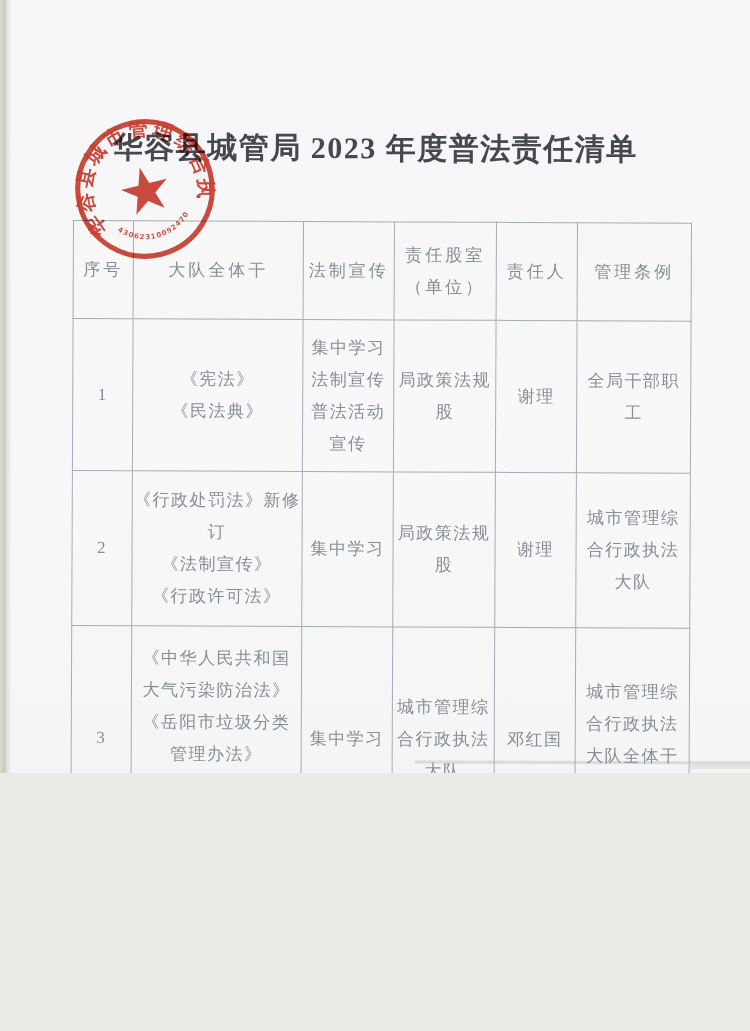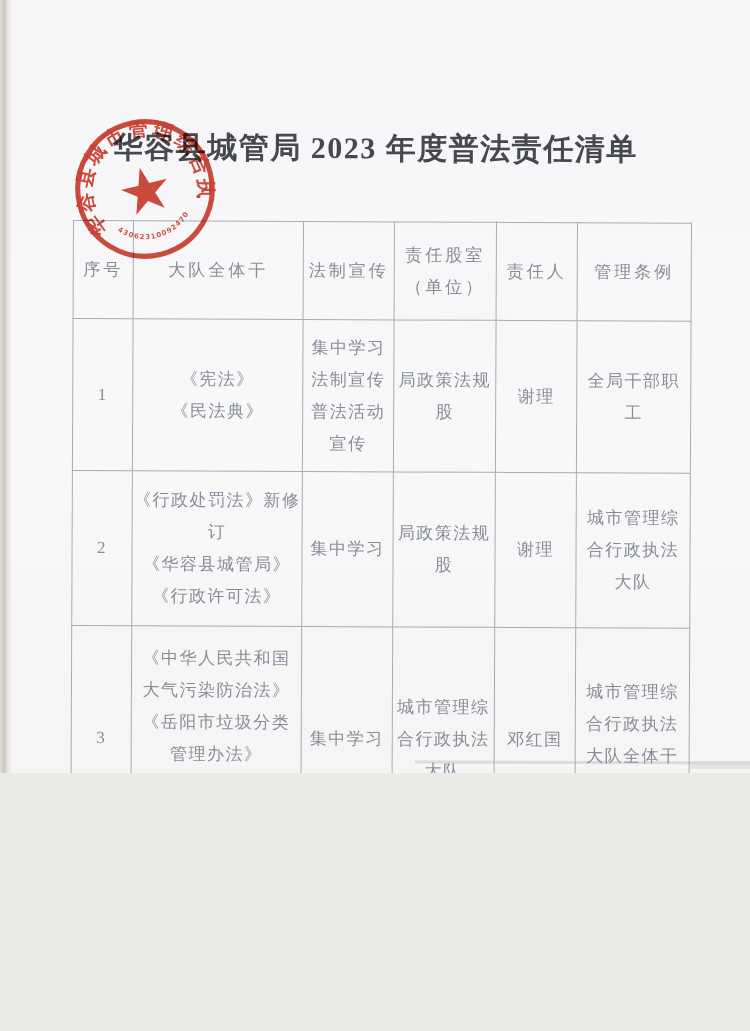--- a/index.html
+++ b/index.html
@@ -115,21 +115,21 @@
           <td>局政策法规
 股</td>
           <td>谢理</td>
           <td>全局干部职
 工</td>
         </tr>
         <tr style="height:155px">
           <td>2</td>
           <td>《行政处罚法》新修
 订
-《华容县城管局》
+《法制宣传》
 《行政许可法》</td>
           <td>集中学习</td>
           <td>局政策法规
 股</td>
           <td>谢理</td>
           <td>城市管理综
 合行政执法
 大队</td>
         </tr>
         <tr style="height:225px">

